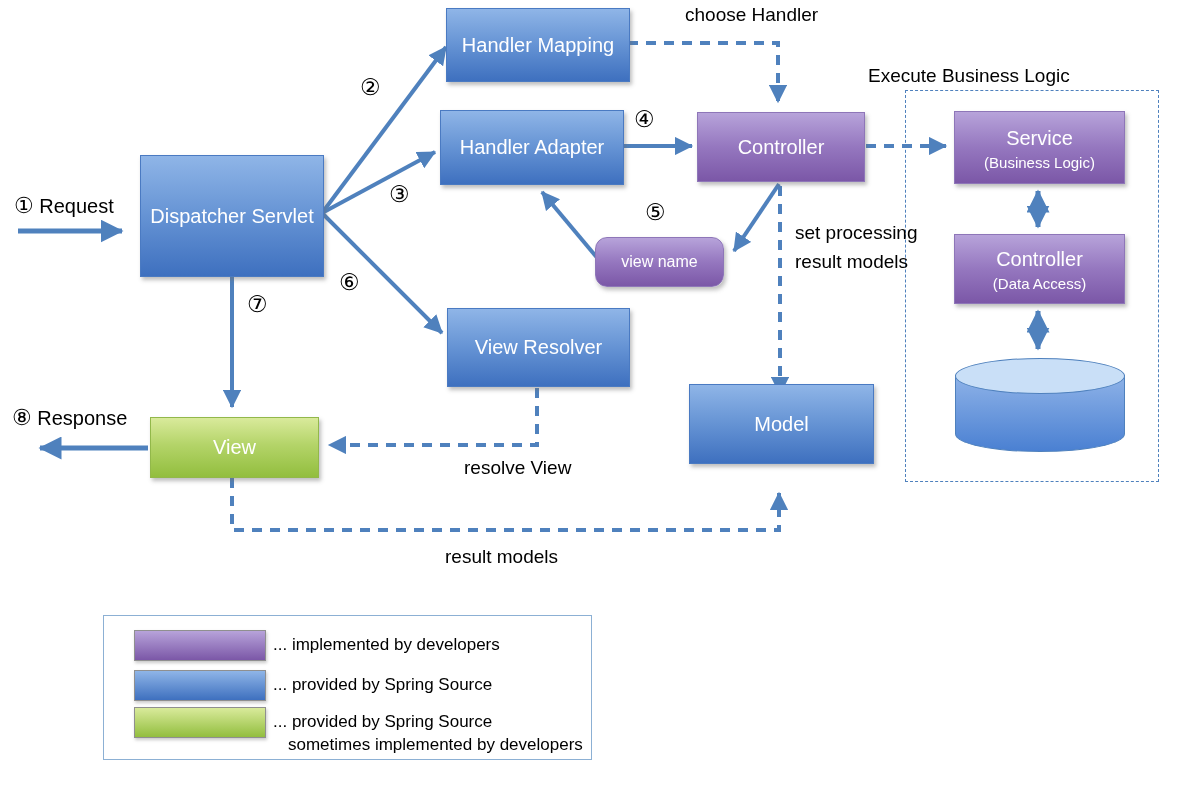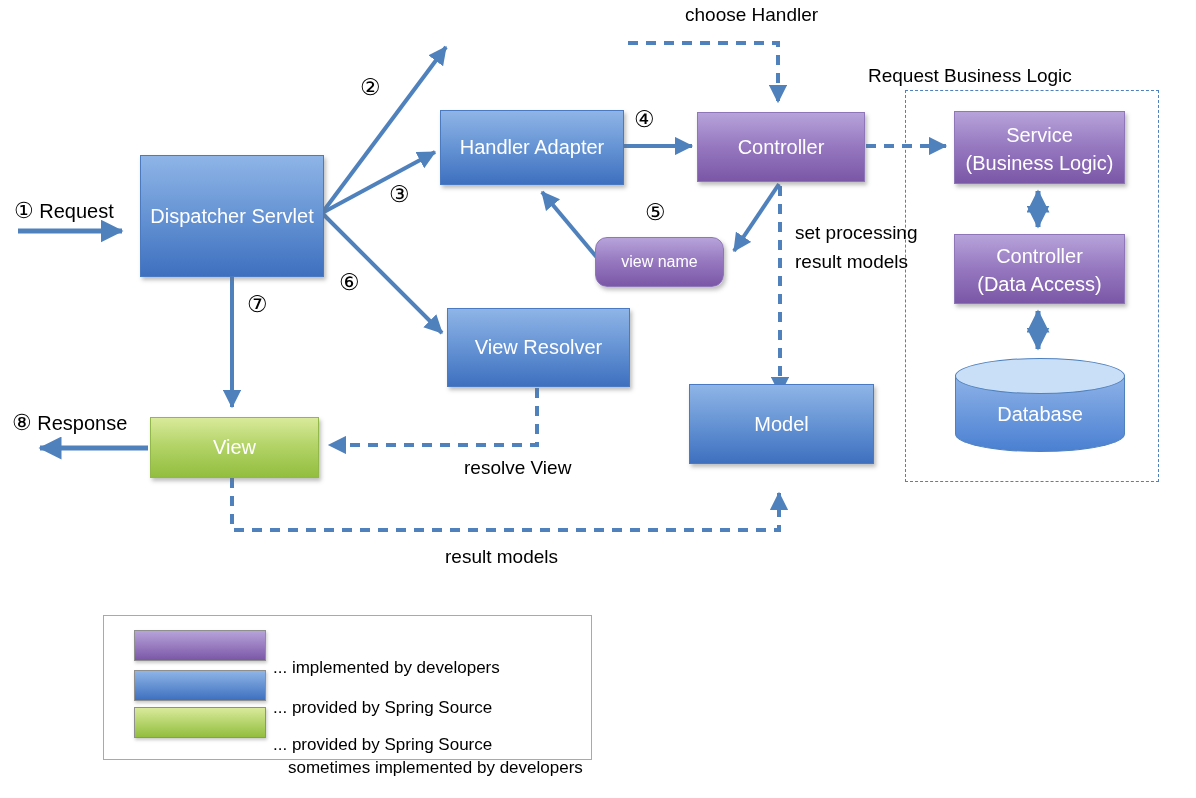--- a/index.html
+++ b/index.html
@@ -17,21 +17,21 @@
 
   .node{position:absolute;display:flex;flex-direction:column;align-items:center;justify-content:center;
         color:#fff;text-align:center;font-size:20px;line-height:1.45;
         box-shadow:2px 3px 4px rgba(110,110,110,0.45);}
   .blue{background:linear-gradient(180deg,var(--blue-top) 0%,var(--blue-mid) 50%,var(--blue-bottom) 100%);
         border:1px solid var(--blue-border);}
   .purple{background:linear-gradient(180deg,var(--purple-top) 0%,var(--purple-mid) 50%,var(--purple-bottom) 100%);
         border:1px solid var(--purple-border);}
   .green{background:linear-gradient(180deg,var(--green-top) 0%,var(--green-mid) 45%,var(--green-bottom) 100%);
         border:1px solid var(--green-border);}
-  .sub{font-size:20px;line-height:1.2;margin-top:1px;}
+  .sub{font-size:15px;line-height:1.2;margin-top:1px;}
 
   .dispatcher{left:140px;top:155px;width:182px;height:120px;text-align:right;}
   .hmapping{left:446px;top:8px;width:182px;height:72px;}
   .hadapter{left:440px;top:110px;width:182px;height:73px;}
   .controller{left:697px;top:112px;width:166px;height:68px;}
   .viewname{left:595px;top:237px;width:127px;height:48px;border-radius:12px;font-size:16px;}
   .vresolver{left:447px;top:308px;width:181px;height:77px;}
   .viewbox{left:150px;top:417px;width:167px;height:59px;justify-content:center;}
   .modelbox{left:689px;top:384px;width:183px;height:78px;text-align:right;}
   .servicebox{left:954px;top:111px;width:169px;height:71px;}
@@ -45,30 +45,30 @@
            background:var(--db-ellipse);border:1.5px solid var(--arrow);z-index:2;}
   .cyl-body{position:absolute;left:0;top:17px;width:168px;bottom:0;
            background:linear-gradient(180deg,var(--db-body-top),var(--db-body-bottom));
            border:1.5px solid var(--arrow);border-top:none;
            border-radius:0 0 50% 50% / 0 0 18px 18px;z-index:1;}
   .cyl-label{position:absolute;left:0;top:26px;width:170px;height:60px;display:flex;
            align-items:center;justify-content:center;color:#fff;font-size:20px;z-index:3;}
 
   .ann{position:absolute;font-size:19px;line-height:29px;color:#000;white-space:nowrap;}
   .num{position:absolute;font-size:23px;line-height:23px;color:#000;white-space:nowrap;}
-  .flowlabel{position:absolute;font-size:20px;line-height:33px;color:#000;white-space:nowrap;}
+  .flowlabel{position:absolute;font-size:20px;line-height:24px;color:#000;white-space:nowrap;}
   .flowlabel .circ{font-size:22px;}
 
   .legend{position:absolute;left:103px;top:615px;width:487px;height:143px;
           background:#fff;border:1px solid var(--legend-border);}
   .swatch{position:absolute;left:30px;width:130px;height:29px;box-shadow:1px 2px 3px rgba(120,120,120,0.4);}
   .sw-purple{background:linear-gradient(180deg,var(--purple-top),var(--purple-bottom));border:1px solid #8f8f8f;}
   .sw-blue{background:linear-gradient(180deg,var(--blue-top),var(--blue-bottom));border:1px solid #8f8f8f;}
   .sw-green{background:linear-gradient(180deg,var(--green-top),var(--green-bottom));border:1px solid #8f8f8f;}
-  .leg-text{position:absolute;left:169px;font-size:17px;line-height:22px;color:#000;white-space:nowrap;margin-top:23px;}
+  .leg-text{position:absolute;left:169px;font-size:17px;line-height:22px;color:#000;white-space:nowrap;}
 </style>
 </head>
 <body>
 
 <div class="canvas">
 
   <div class="bizbox"></div>
 
   <svg class="wires" viewBox="0 0 1196 798">
     <defs>
@@ -92,20 +92,23 @@
     <path class="dashed" d="M628 43 H778 V102" marker-end="url(#ah)"></path>
     <path class="dashed" d="M866 146 H946" marker-end="url(#ah)"></path>
     <path class="dashed" d="M780 186 V394" marker-end="url(#ah)"></path>
     <path class="dashed" d="M537 388 V445 H329" marker-end="url(#ah)"></path>
     <path class="dashed" d="M232 478 V530 H779 V493" marker-end="url(#ah)"></path>
   </svg>
 
   <div class="node blue dispatcher">
     <span>Dispatcher Servlet</span>
   </div>
+  <div class="node blue hmapping">
+    <span>Handler Mapping</span>
+  </div>
   <div class="node blue hadapter">
     <span>Handler Adapter</span>
   </div>
   <div class="node purple controller">
     <span>Controller</span>
   </div>
   <div class="node purple viewname">
     <span>view name</span>
   </div>
   <div class="node blue vresolver">
@@ -122,40 +125,39 @@
     <span class="sub">(Business Logic)</span>
   </div>
   <div class="node purple repobox">
     <span>Controller</span>
     <span class="sub">(Data Access)</span>
   </div>
 
   <div class="cylinder">
     <div class="cyl-body"></div>
     <div class="cyl-top"></div>
-    <div class="cyl-label">Database</div>
   </div>
 
   <div class="flowlabel" style="left:14px;top:194px;">
     <span class="circ">①</span>
     <span>Request</span>
   </div>
   <div class="flowlabel" style="left:12px;top:406px;">
     <span class="circ">⑧</span>
     <span>Response</span>
   </div>
   <div class="num" style="left:360px;top:76px;">②</div>
   <div class="num" style="left:389px;top:183px;">③</div>
   <div class="num" style="left:634px;top:108px;">④</div>
   <div class="num" style="left:645px;top:201px;">⑤</div>
   <div class="num" style="left:339px;top:271px;">⑥</div>
   <div class="num" style="left:247px;top:293px;">⑦</div>
 
   <div class="ann" style="left:685px;top:0;">choose Handler</div>
-  <div class="ann" style="left:868px;top:61px;">Request Business Logic</div>
+  <div class="ann" style="left:868px;top:61px;">Execute Business Logic</div>
   <div class="ann" style="left:795px;top:218px;">
     <div>set processing</div>
     <div>result models</div>
   </div>
   <div class="ann" style="left:464px;top:453px;">resolve View</div>
   <div class="ann" style="left:445px;top:542px;">
     <div>result models</div>
   </div>
 
   <div class="legend">

